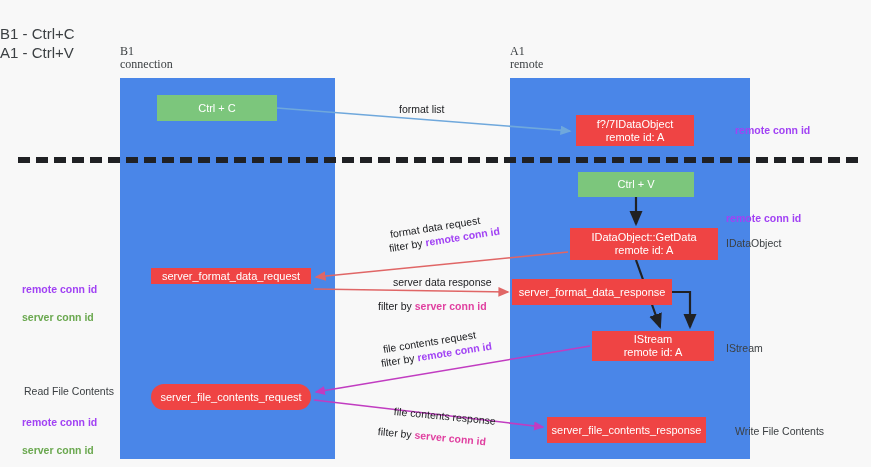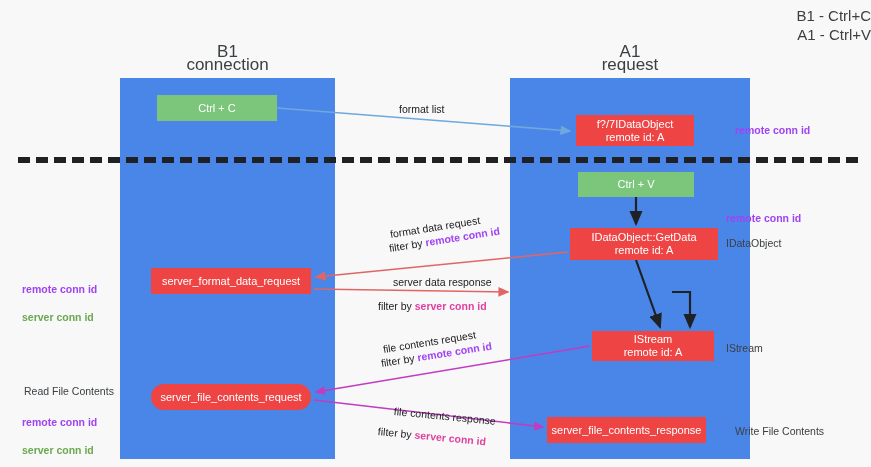--- a/index.html
+++ b/index.html
@@ -8,29 +8,29 @@
     background:#f8f8f8;
     font-family:"Liberation Sans","DejaVu Sans",sans-serif;
     position:relative;overflow:hidden;
     -webkit-font-smoothing:antialiased;
   }
   .canvas{position:absolute;inset:0;}
   svg.wires{position:absolute;left:0;top:0;width:871px;height:467px;overflow:visible;}
 
   
   .title{
-    position:absolute;left:0;right:0;top:6px;
-    text-align:right;color:#3c4043;font-size:15px;line-height:19px;
+    position:absolute;left:0;right:0;top:24px;
+    text-align:left;color:#3c4043;font-size:15px;line-height:19px;
     white-space:pre-line;
   }
 
   
   .colhead{
-    position:absolute;text-align:center;color:#3c4043;
-    font-size:17px;line-height:13px;white-space:pre-line;
+    position:absolute;color:#3c4043;
+    font-size:12px;line-height:13px;white-space:pre-line;font-family:Liberation Serif, serif;
   }
   .colhead.b1{left:120px;width:215px;top:45px;}
   .colhead.a1{left:510px;width:240px;top:45px;}
 
   
   .lane{position:absolute;background:#4a86e8;}
   .lane.b1{left:120px;top:78px;width:215px;height:381px;}
   .lane.a1{left:510px;top:78px;width:240px;height:381px;}
 
   
@@ -46,21 +46,21 @@
     color:#ffffff;font-size:11px;line-height:13px;text-align:center;
     white-space:pre-line;padding:2px 4px;
   }
   .node.green{background:#7cc67c;}
   .node.orange{background:#ef4444;}
 
   .n-ctrlc{left:157px;top:95px;width:120px;height:26px;}
   .n-getido{left:576px;top:115px;width:118px;height:31px;}
   .n-ctrlv{left:578px;top:172px;width:116px;height:25px;}
   .n-getdata{left:570px;top:228px;width:148px;height:32px;}
-  .n-sfdreq{left:151px;top:268px;width:160px;height:26px;}
+  .n-sfdreq{left:151px;top:268px;width:160px;height:16px;}
   .n-sfdres{left:512px;top:279px;width:160px;height:26px;}
   .n-istream{left:592px;top:331px;width:122px;height:30px;}
   .n-sfcreq{left:151px;top:384px;width:160px;height:26px;border-radius:13px;}
   .n-sfcres{left:547px;top:417px;width:159px;height:26px;}
 
   
   .elabel{
     position:absolute;color:#202124;font-size:10.5px;line-height:14px;
     white-space:nowrap;
   }
@@ -121,29 +121,30 @@
   </svg>
 
   <div class="divider"></div>
 
   <div class="title">B1 - Ctrl+C
 A1 - Ctrl+V</div>
 
   <div class="colhead b1">B1
 connection</div>
   <div class="colhead a1">A1
-request</div>
+remote</div>
 
   <div class="node green n-ctrlc">Ctrl + C</div>
   <div class="node orange n-getido">f?/7IDataObject
 remote id: A</div>
   <div class="node green n-ctrlv">Ctrl + V</div>
   <div class="node orange n-getdata">IDataObject::GetData
 remote id: A</div>
   <div class="node orange n-sfdreq">server_format_data_request</div>
+  <div class="node orange n-sfdres">server_format_data_response</div>
   <div class="node orange n-istream">IStream
 remote id: A</div>
   <div class="node orange n-sfcreq">server_file_contents_request</div>
   <div class="node orange n-sfcres">server_file_contents_response</div>
 
   <div class="elabel" style="left:399px;top:102px;">format list</div>
 
   <div class="elabel rot-up" style="left:390px;top:227px;">
     <span>format data request</span>
   </div>

